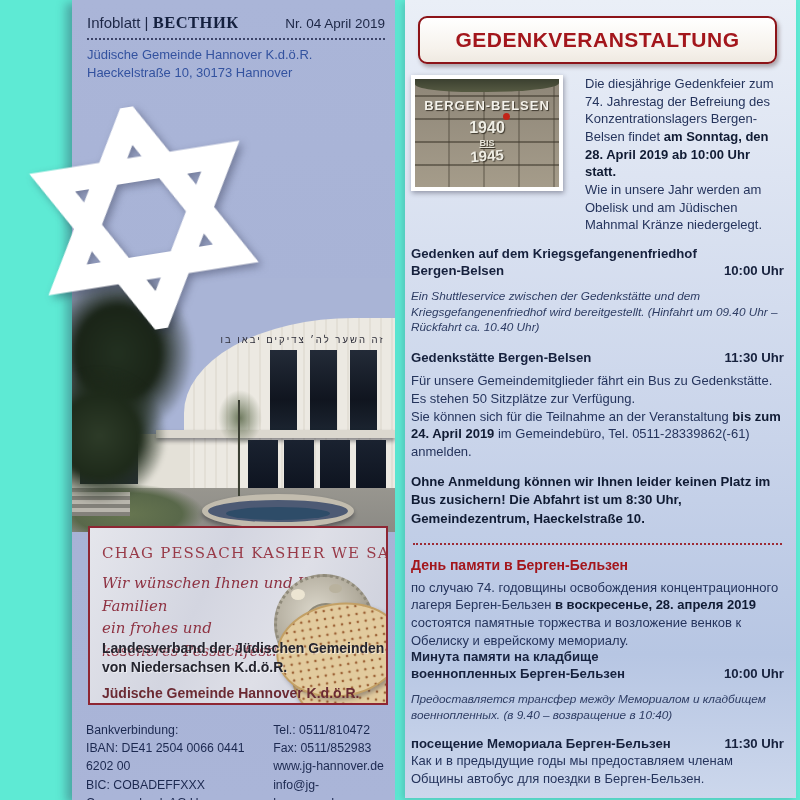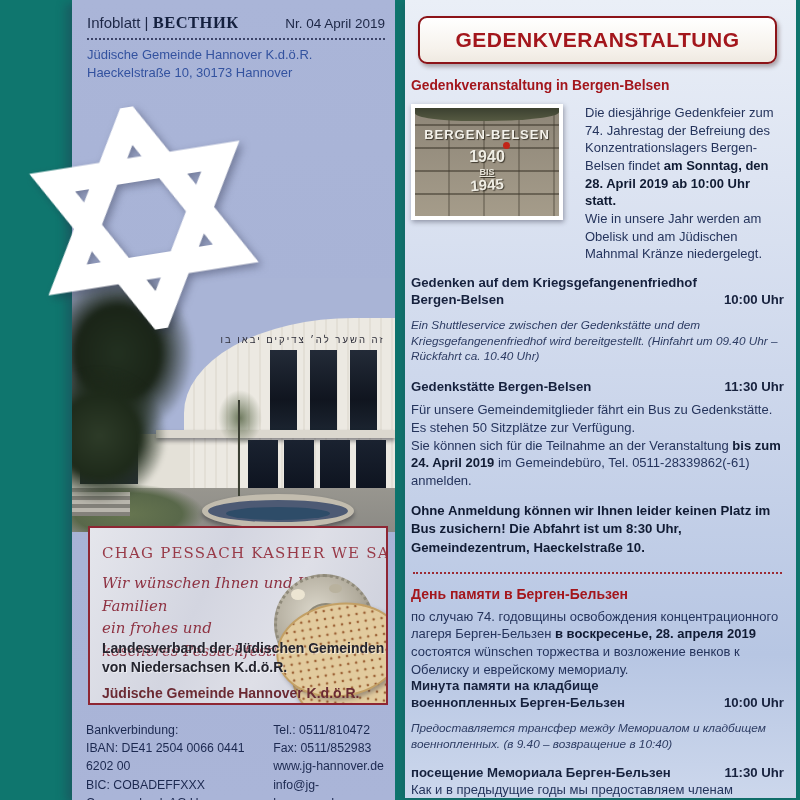--- a/index.html
+++ b/index.html
@@ -1,17 +1,17 @@
 <!DOCTYPE html>
 <html><head>
 <meta charset="utf-8">
 <style>
   html,body{margin:0;padding:0;background:#fff;width:800px;height:800px;overflow:hidden;
     font-family:"Liberation Sans",sans-serif;}
-  .page{position:relative;width:800px;height:800px;background:#0f766e;}
+  .page{position:relative;width:800px;height:800px;background:#5eead4;}
 
   
   .left-panel{position:absolute;left:72px;top:0;width:323px;height:800px;
     background:linear-gradient(180deg,#aab5d8 0%,#a7b2d5 55%,#aab5d8 100%);
     box-shadow:-6px 3px 9px rgba(40,45,75,.35);}
   .masthead{position:absolute;left:0;top:0;width:100%;padding:13px 10px 0 15px;box-sizing:border-box;}
   .mast-row{display:flex;justify-content:space-between;align-items:baseline;color:#1c2544;}
   .mast-left{font-size:15px;color:#1d2746;}
   .mast-title{font-family:"Liberation Serif",serif;font-weight:bold;font-size:16.5px;letter-spacing:.5px;color:#14203e;}
   .mast-issue{font-size:13.5px;color:#1d2746;}
@@ -226,21 +226,20 @@
       </div>
     </div>
   </div>
 
   <div class="right-panel">
 
     <div class="banner">
       <span class="banner-text">GEDENKVERANSTALTUNG</span>
     </div>
 
-    <div class="subhead">Gedenkveranstaltung in Bergen-Belsen</div>
 
     <div class="intro-row">
       <div class="mem-photo">
         <div class="mem-moss"></div>
         <div class="mem-name">BERGEN-BELSEN</div>
         <div class="mem-1940">1940</div>
         <div class="mem-bis">BIS</div>
         <div class="mem-1945">1945</div>
         <div class="mem-flower"></div>
       </div>
@@ -267,21 +266,21 @@
       <span>Sie können sich für die Teilnahme an der Veranstaltung </span><span class="b">bis zum 24. April 2019</span><span> im Gemeindebüro, Tel. 0511-28339862(-61) anmelden.</span>
     </div>
 
     <div class="warn mt12">Ohne Anmeldung können wir Ihnen leider keinen Platz im Bus zusichern! Die Abfahrt ist um 8:30 Uhr, Gemeindezentrum, Haeckelstraße 10.</div>
 
     <div class="red-dots"></div>
 
     <div class="ru-head">День памяти в Берген-Бельзен</div>
 
     <div class="sbody mt6">
-      <span>по случаю 74. годовщины освобождения концентрационного лагеря Берген-Бельзен </span><span class="b">в воскресенье, 28. апреля 2019</span><span> состоятся wünschen торжества и возложение венков к Обелиску и еврейскому мемориалу.</span>
+      <span>по случаю 74. годовщины освобождения концентрационного лагеря Берген-Бельзен </span><span class="b">в воскресенье, 28. апреля 2019</span><span> состоятся памятные торжества и возложение венков к Обелиску и еврейскому мемориалу.</span>
     </div>
 
     <div class="shead mt8">
       <div class="stitle">Минута памяти на кладбище военнопленных Берген-Бельзен</div>
       <div>10:00 Uhr</div>
     </div>
     <div class="snote">Предоставляется трансфер между Мемориалом и кладбищем военнопленных. (в 9.40 – возвращение в 10:40)</div>
 
     <div class="shead mt12">
       <div class="stitle">посещение Мемориала Берген-Бельзен</div>

